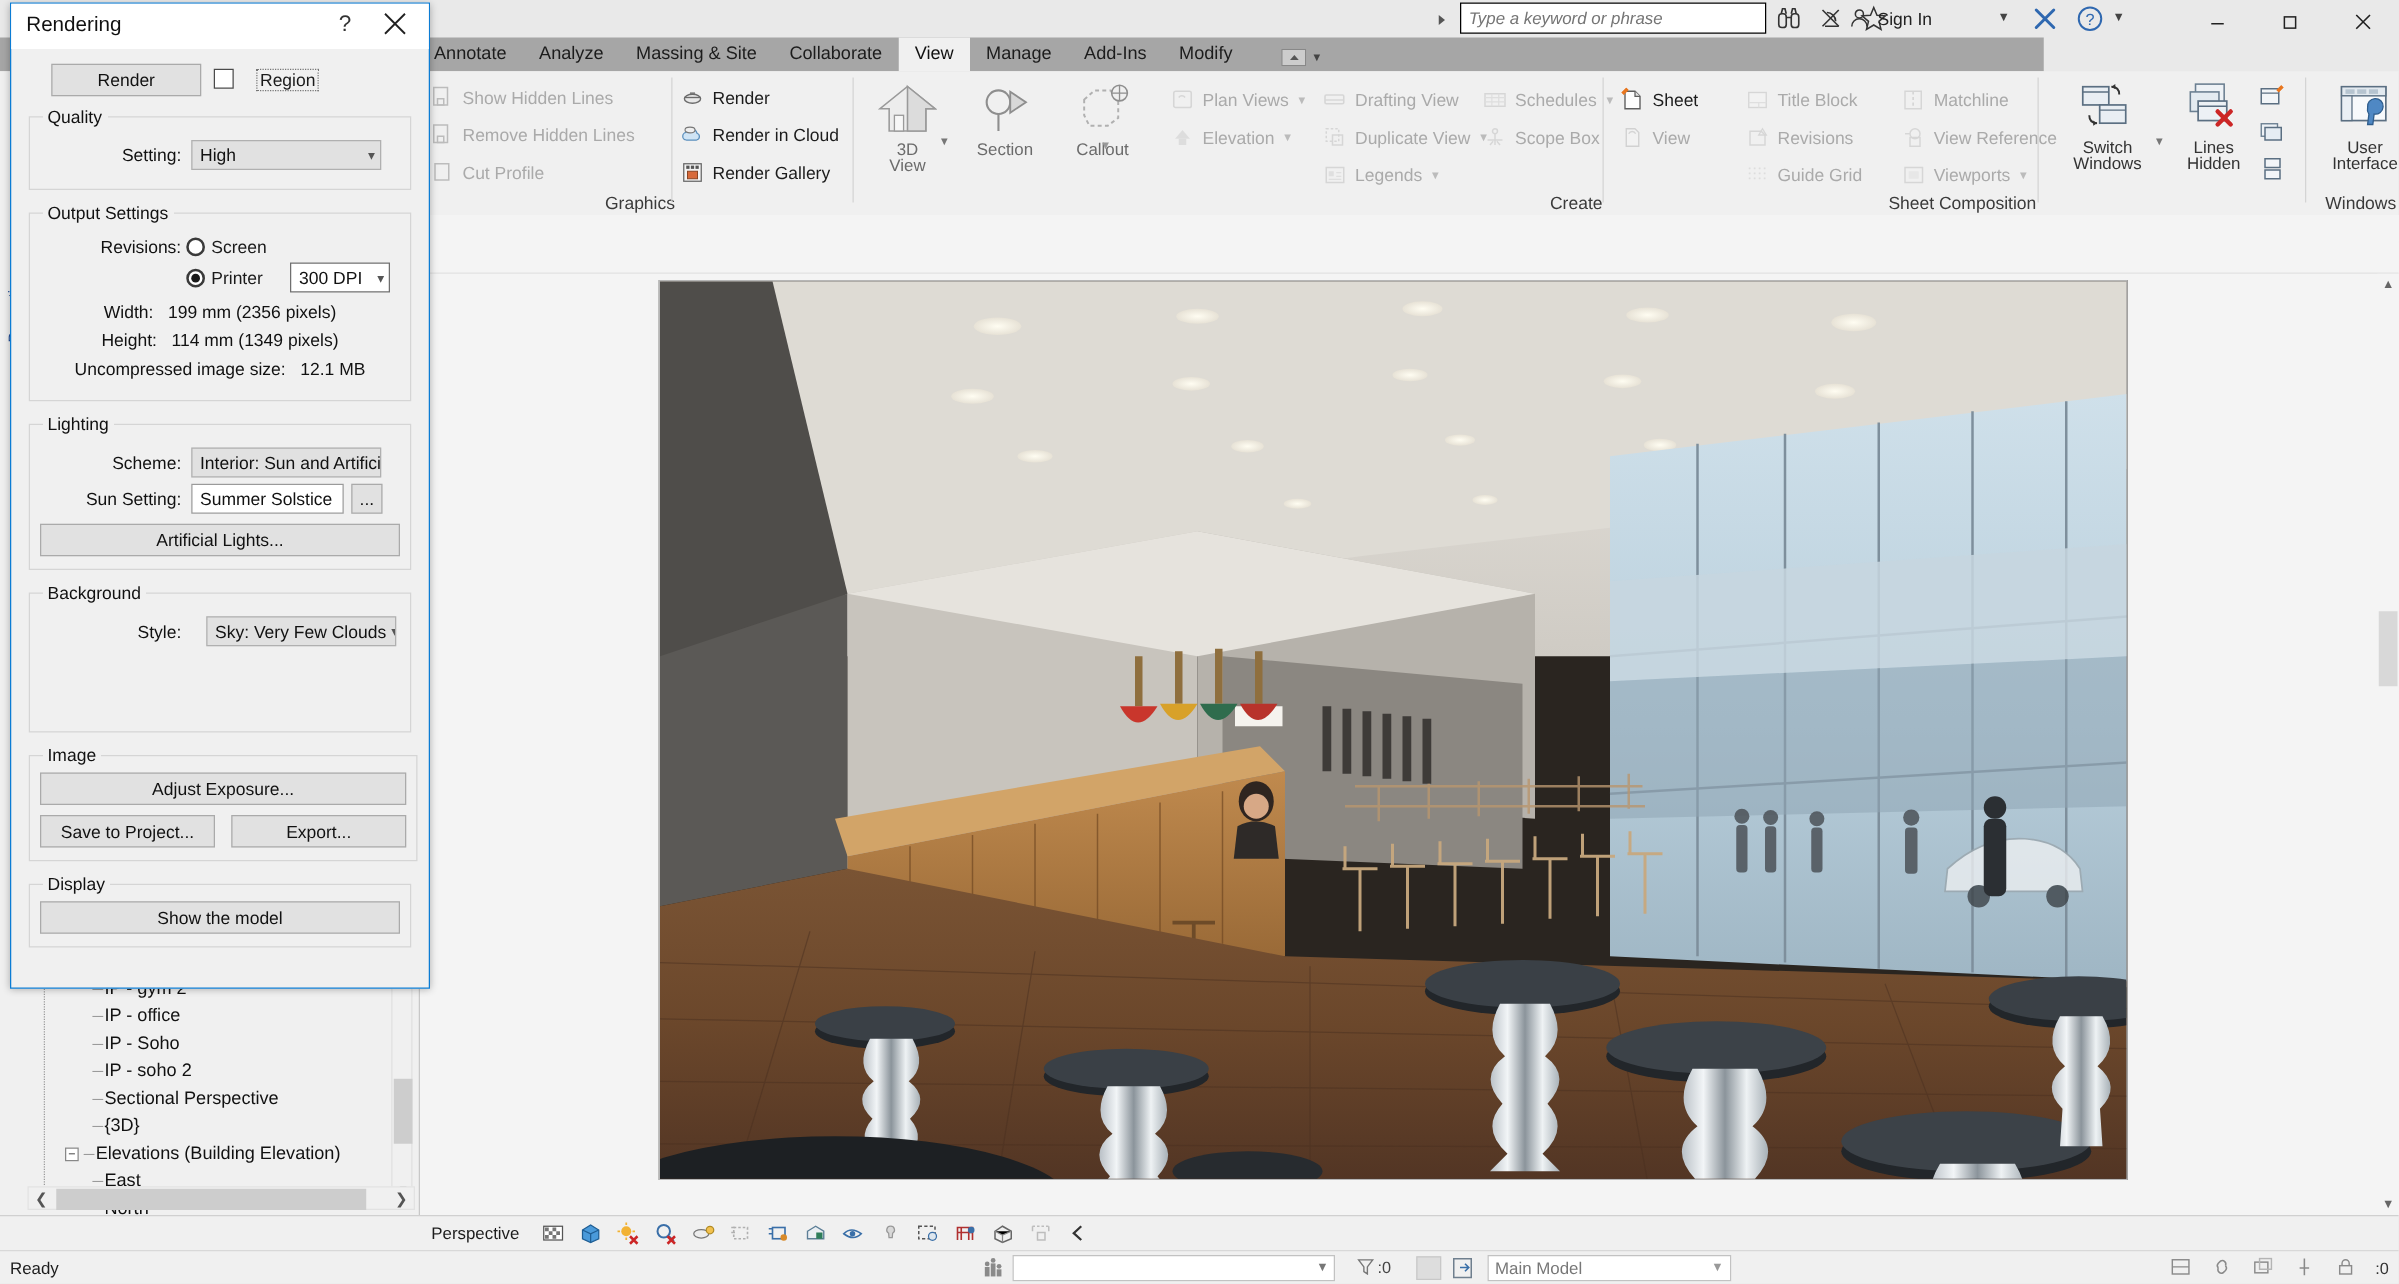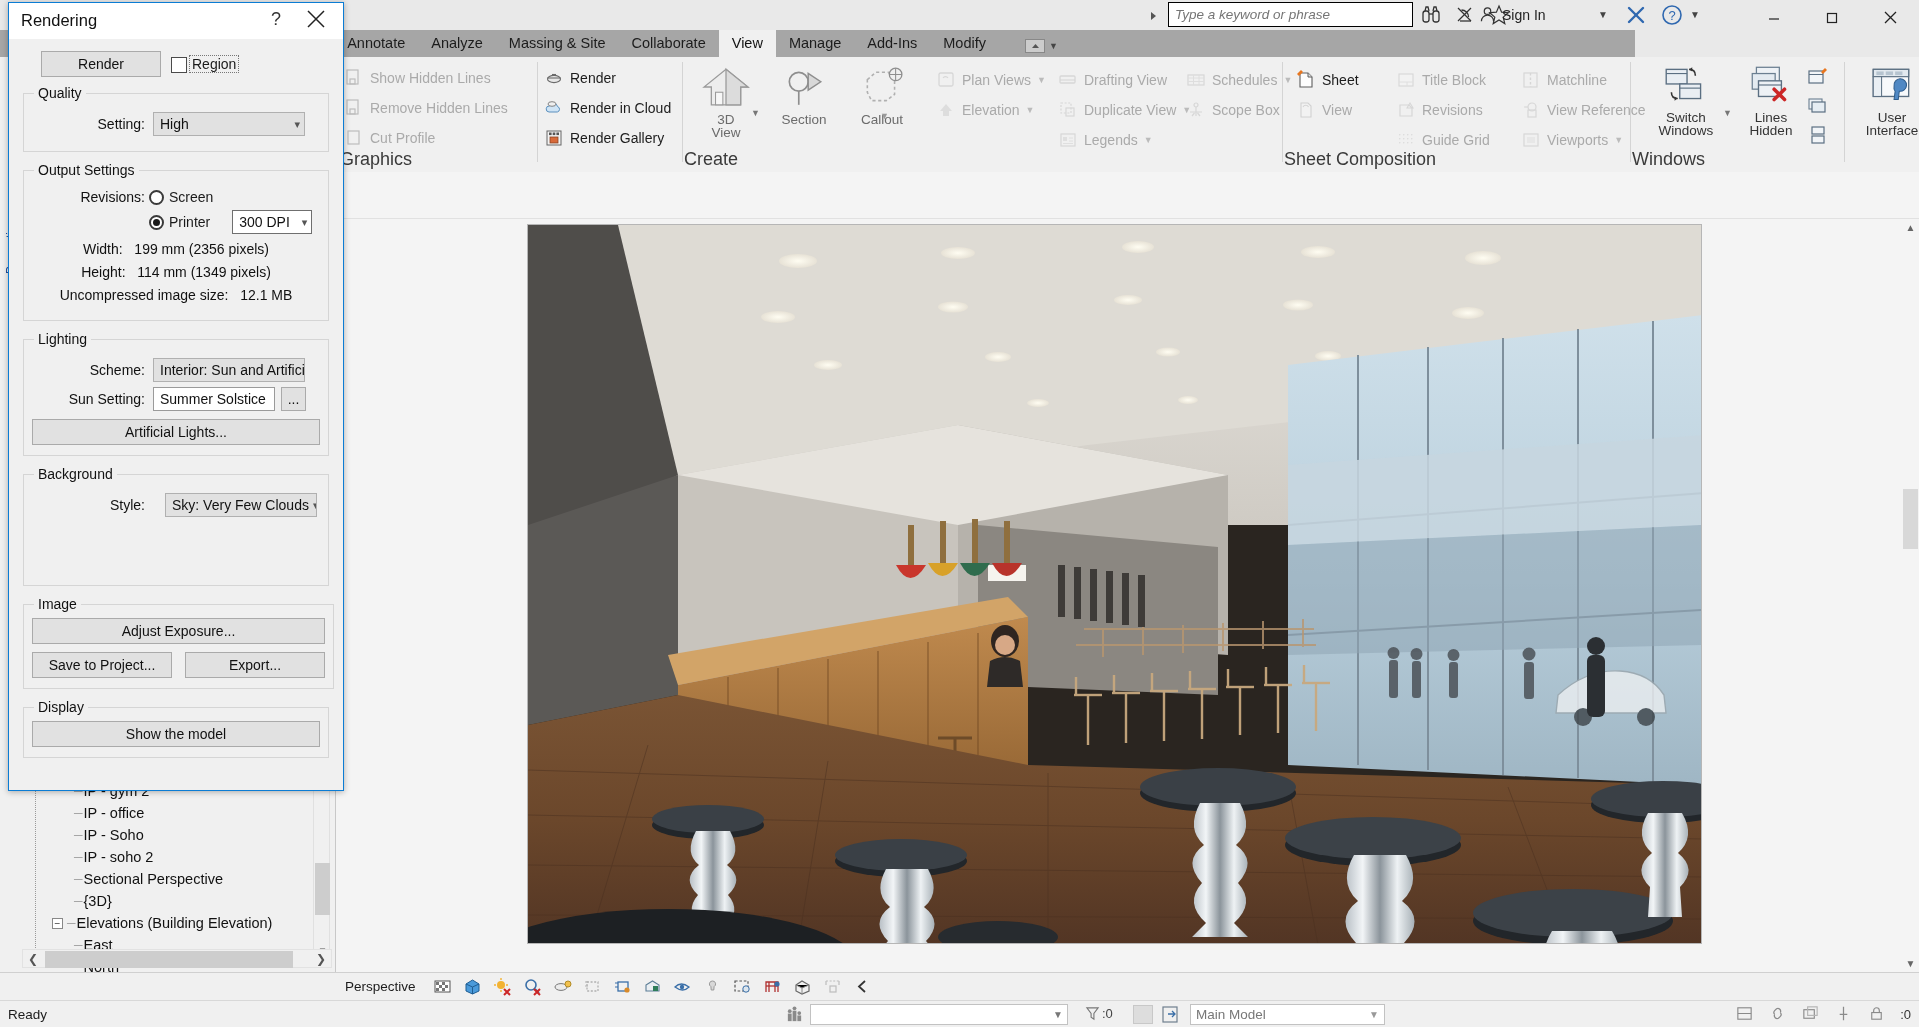--- a/index.html
+++ b/index.html
@@ -81,22 +81,22 @@
   }
 
   
   .ribbon {
     position: absolute; left: 0; top: 57px; width: 1919px; height: 137px;
     background: #f0f0f0; border-bottom: 1px solid #c6c6c6;
   }
   .panel { position: absolute; top: 0; height: 115px; }
   .panel-sep { position: absolute; top: 5px; width: 1px; height: 100px; background: #d4d4d4; }
   .panel-label {
-    position: absolute; bottom: 2px; width: 100%; text-align: left;
-    font-size: 18px; color: #3a3a3a; margin-top: 28px;
+    position: absolute; bottom: 2px; width: 100%; text-align: right;
+    font-size: 14px; color: #3a3a3a; margin-top: 28px;
   }
   .rbtn-row { display: flex; align-items: center; gap: 6px; height: 30px; padding-left: 4px; }
   .rbtn-lbl { font-size: 14px; white-space: nowrap; }
   .rbtn-lbl.dis { color: #aaa; }
   .rbtn-lbl.en { color: #1c1c1c; }
   .ico { width: 20px; height: 20px; flex: 0 0 20px; }
   .ico.dis { opacity: 0.42; }
   .caret { font-size: 9px; color: #777; }
   .caret.dis { color: #bbb; }
   .bigbtn { position:absolute; text-align: center; width: 64px; }
@@ -216,21 +216,21 @@
   .dlg-close { position: absolute; right: 16px; top: 5px; width: 22px; height: 22px; }
   .dlg-body { position: relative; padding: 12px 14px 0 14px; }
 
   .btn {
     background: #e1e1e1; border: 1px solid #aaa; height: 26px;
     font-family: "Liberation Sans", sans-serif; font-size: 14px; color: #111;
     display:flex; align-items:center; justify-content:center; cursor: default;
   }
   .row-render { display:flex; align-items:center; gap: 10px; margin-bottom: 8px; padding-left: 18px;}
   .btn-render { width: 120px; }
-  .chk-wrap { display:flex; align-items:flex-end; gap: 2px; }
+  .chk-wrap { display:flex; align-items:flex-start; gap: 18px; }
   .chk { width: 16px; height: 16px; border: 1px solid #4a4a4a; background: #fff; }
   .chk-lbl { font-size: 14px; border: 1px dotted #777; padding: 0 2px;}
 
   fieldset.grp {
     border: 1px solid #d5d5d5; margin: 0 0 10px 0; padding: 6px 8px 10px 8px;
     position: relative;
   }
   fieldset.grp legend { font-size: 14px; color: #111; padding: 0 4px; margin-left: 2px; }
 
   .frow { display: flex; align-items: center; margin: 5px 0; }

